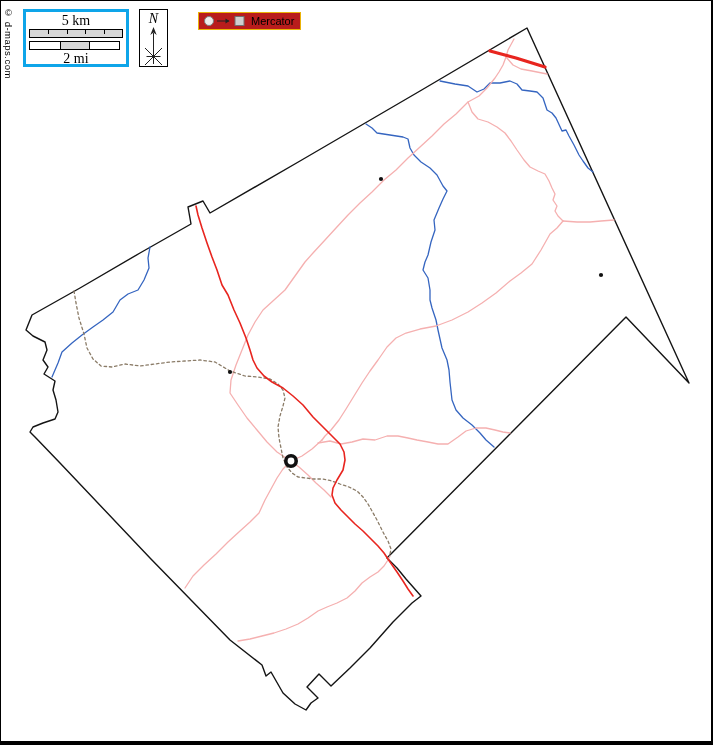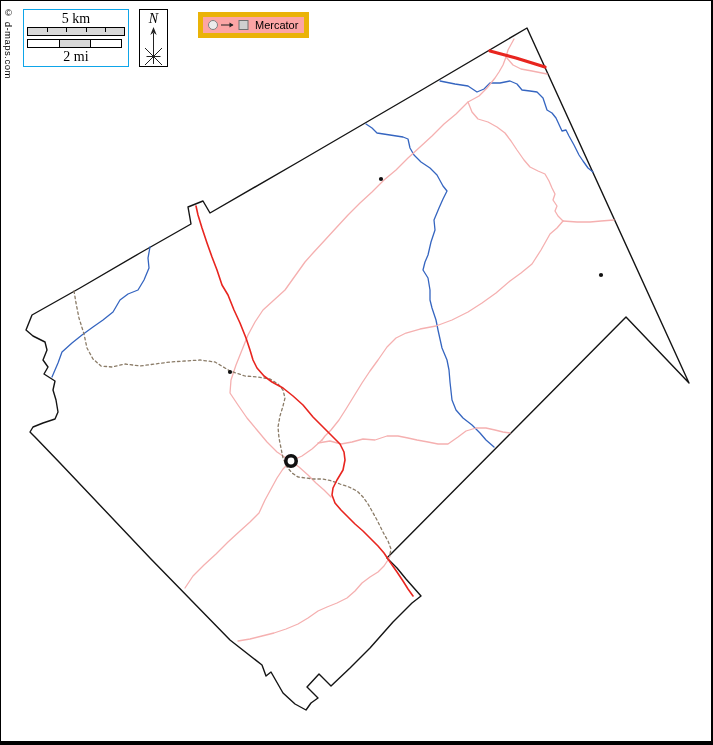--- a/index.html
+++ b/index.html
@@ -6,38 +6,38 @@
   #stage{position:relative;width:713px;height:745px;background:#fff;overflow:hidden;
          font-family:"Liberation Sans",sans-serif;}
   #frame{position:absolute;inset:0;border:1px solid #000;border-right-width:2px;border-bottom-width:4px;pointer-events:none;z-index:30;}
   #map-svg{position:absolute;left:0;top:0;z-index:1;}
 
   
   #attribution{position:absolute;left:3px;top:7px;z-index:20;
     writing-mode:vertical-rl;font-size:9.5px;color:#000;letter-spacing:.5px;}
 
   
-  #scalebox{position:absolute;left:23px;top:9px;width:106px;height:58px;border:1px solid #0ea5e9;
+  #scalebox{position:absolute;left:23px;top:9px;width:106px;height:58px;border:3px solid #0ea5e9;
     background:#fff;z-index:20;box-sizing:border-box;}
   .scale-label{font-family:"Liberation Serif",serif;font-size:14px;text-align:center;line-height:17px;color:#000;}
   .bar{position:relative;height:7px;border:1px solid #000;box-sizing:content-box;}
   #kmbar{margin:0 3px 3px 3px;background:#d8d8d8;}
   #mibar{margin:0 6px 0 3px;background:#fff;}
   .tick{position:absolute;top:0;width:1px;background:#000;}
   #kmbar .tick{height:4px;}
   #mibar .tick{height:7px;}
   #mibar .mid{position:absolute;left:33.3%;width:33.4%;top:0;height:7px;background:#d8d8d8;}
 
   
   #compassbox{position:absolute;left:139px;top:9px;width:29px;height:58px;border:1px solid #000;
     background:#fff;z-index:20;box-sizing:border-box;text-align:center;}
   #compass-n{font-family:"Liberation Serif",serif;font-style:italic;font-size:14px;line-height:15px;margin-top:1px;color:#000;}
 
   
-  #projbox{position:absolute;left:198px;top:12px;height:16px;border:5px solid #eab308;background:#fca5a5;
+  #projbox{position:absolute;left:198px;top:12px;height:16px;border:1px solid #eab308;background:#b91c1c;
     z-index:20;display:flex;align-items:center;padding:0 6px 0 4px;}
   #proj-label{font-size:11px;color:#000;margin-left:4px;line-height:16px;}
 </style>
 </head>
 <body>
 
 <div id="stage">
 
   <svg id="map-svg" width="713" height="745" viewBox="0 0 713 745">
       <polygon points="527,28 689,383 626,317 387,558 397,568 406,579 421,596 412,603 393,622 370,648 350,668 331,686 319,674 307,687 318,698 311,703 306,710 295,704 283,693 271,672 266,676 262,665 230,640 150,558 60,463 35,437 30,432 33,427 43,423 55,419 58,412 56,400 53,390 55,381 44,374 48,367 43,360 47,350 45,342 33,336 26,330 32,315 80,288 140,253 191,224 188,207 203,201 210,213 300,161 420,91" fill="#ffffff" stroke="#141414" stroke-width="1.4" stroke-linejoin="round" stroke-linecap="round"></polygon>

